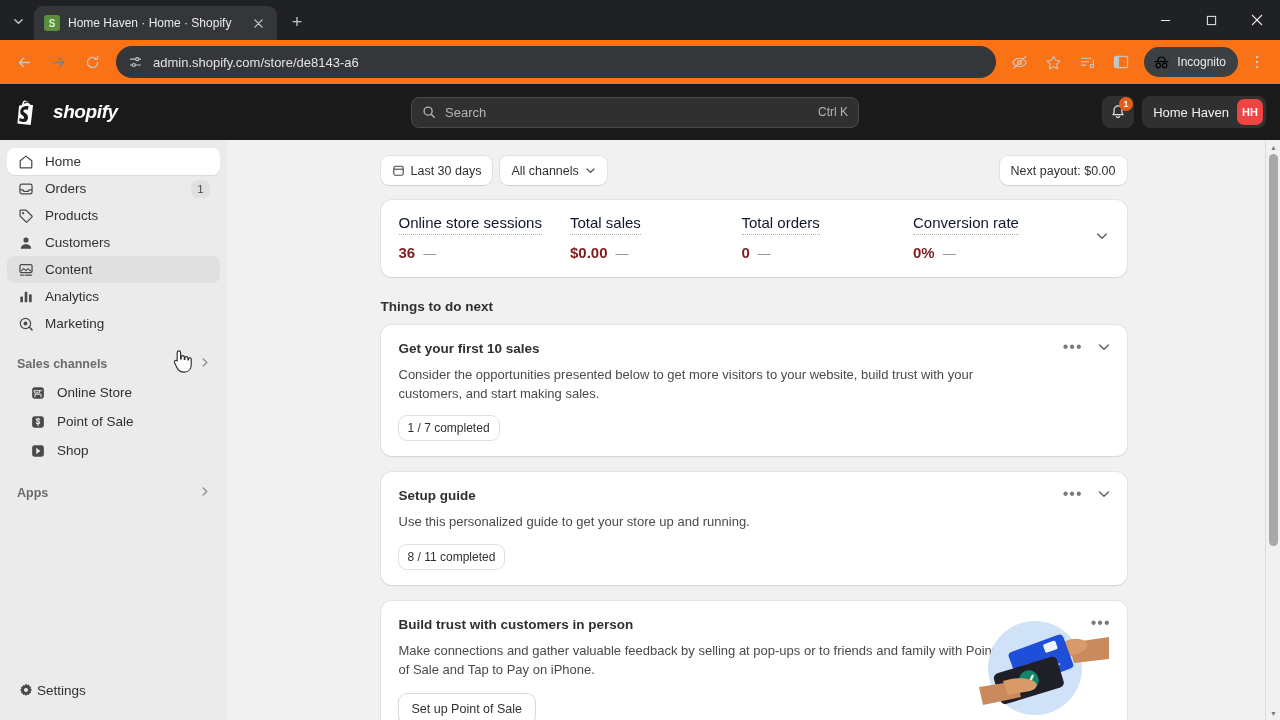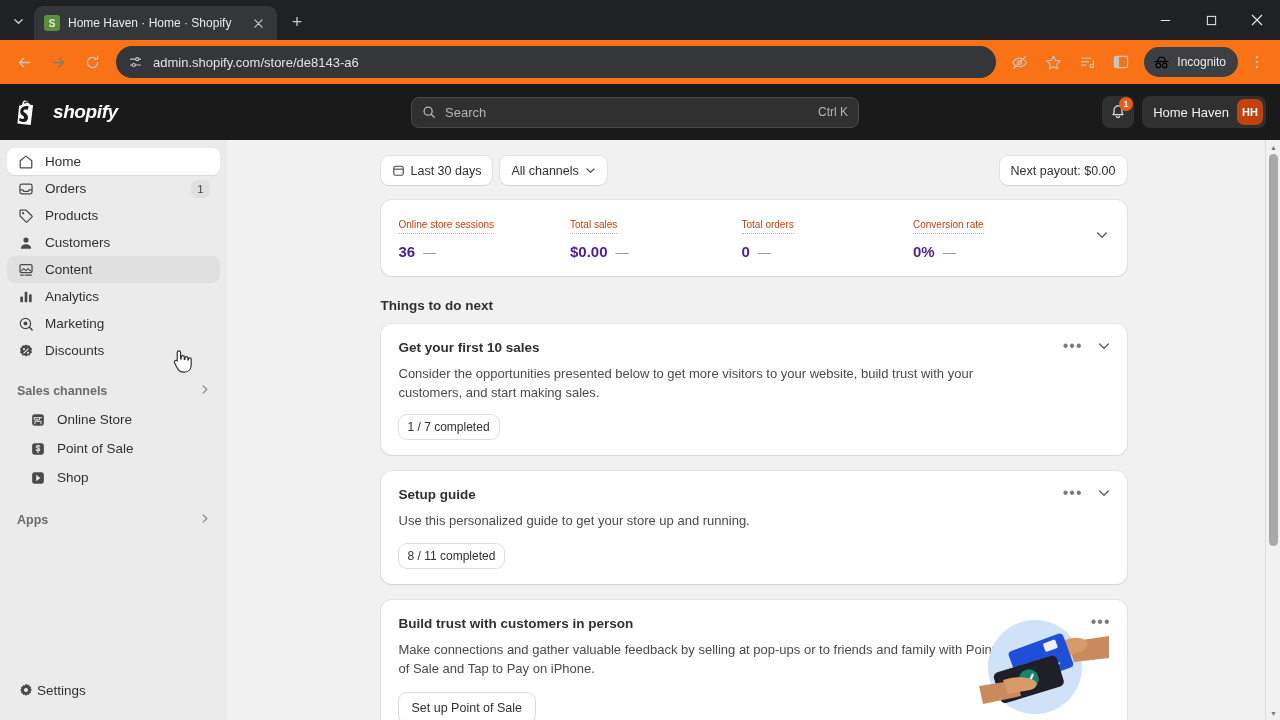--- a/index.html
+++ b/index.html
@@ -84,21 +84,21 @@
   .hdr-search-kbd { font-size: 12px; color: #b5b5b5; }
   .hdr-right { margin-left: auto; display: flex; align-items: center; gap: 8px; }
   .bell-wrap { width: 32px; height: 32px; border-radius: 8px; background: #303030;
     display: flex; align-items: center; justify-content: center; position: relative; }
   .bell-badge { position: absolute; top: 1px; right: 1px; min-width: 14px; height: 14px;
     border-radius: 7px; background: #e85c18; color: #fff; font-size: 9px; font-weight: bold;
     display: flex; align-items: center; justify-content: center; padding: 0 3px; }
   .store-pill { height: 32px; background: #303030; border-radius: 8px; display: flex;
     align-items: center; gap: 8px; padding: 0 3px 0 11px; }
   .store-name { font-size: 13px; color: #f0f0f0; font-weight: 500; }
-  .avatar { width: 26px; height: 26px; border-radius: 7px; background: #c2410c;
+  .avatar { width: 26px; height: 26px; border-radius: 7px; background: #ef4444;
     color: #fff; font-size: 11px; font-weight: bold; display: flex;
     align-items: center; justify-content: center; }
 
   .body-row { flex: 1; display: flex; overflow: hidden; }
 
   
   .sidebar { width: 227px; background: #ebebeb; display: flex; flex-direction: column;
     padding: 8px 7px 0 7px; flex-shrink: 0; }
   .nav-item { height: 27px; border-radius: 8px; display: flex; align-items: center;
     gap: 11px; padding: 0 10px; cursor: pointer; margin-bottom: 0; position: relative; }
@@ -129,24 +129,24 @@
   .chip { height: 29px; background: #fff; border-radius: 8px; display: flex;
     align-items: center; gap: 6px; padding: 0 11px; cursor: pointer;
     box-shadow: 0 1px 1px rgba(0,0,0,.07), 0 0 0 1px rgba(0,0,0,.06); }
   .chip span { font-size: 12.5px; color: #303030; }
   .chip-right { margin-left: auto; }
 
   .metrics-card { background: #fff; border-radius: 11px; padding: 14px 18px 16px 18px;
     display: flex; align-items: flex-start; margin-bottom: 22px;
     box-shadow: 0 1px 2px rgba(0,0,0,.07), 0 0 0 1px rgba(0,0,0,.05); }
   .metric { flex: 1; }
-  .metric-label { font-size: 10px; color: #c2410c; border-bottom: 1px dotted #b0b0b0;
+  .metric-label { font-size: 15px; color: #0f172a; border-bottom: 1px dotted #b0b0b0;
     display: inline-block; padding-bottom: 3px; cursor: pointer; }
   .metric-row { display: flex; align-items: baseline; gap: 8px; margin-top: 9px; }
-  .metric-value { font-size: 15px; color: #4c1d95; font-weight: 600; }
+  .metric-value { font-size: 15px; color: #7f1d1d; font-weight: 600; }
   .metric-delta { font-size: 13px; color: #8a8a8a; }
   .metrics-chev { color: #5c5c5c; align-self: center; padding-left: 10px; cursor: pointer; }
 
   .section-title { font-size: 13.5px; font-weight: bold; color: #303030; margin-bottom: 11px; }
 
   .card { background: #fff; border-radius: 11px; padding: 16px 18px;
     margin-bottom: 16px; position: relative;
     box-shadow: 0 1px 2px rgba(0,0,0,.07), 0 0 0 1px rgba(0,0,0,.05); }
   .card-title { font-size: 13.5px; font-weight: bold; color: #303030; margin-bottom: 9px; }
   .card-body { font-size: 13px; color: #4a4a4a; line-height: 1.48; max-width: 600px; }
@@ -392,31 +392,20 @@
           <span class="nav-icon">
             <svg width="16" height="16" viewBox="0 0 18 18">
                 <circle cx="8.4" cy="8.4" r="5.8" stroke="currentColor" stroke-width="1.4" fill="none"></circle>
                 <circle cx="8.4" cy="8.4" r="2.2" fill="currentColor"></circle>
                 <path d="M12.6 12.4l3.2 3.2" stroke="currentColor" stroke-width="1.7" stroke-linecap="round"></path>
               </svg>
           </span>
           <span class="nav-label">Marketing</span>
         </div>
 
-        <div class="nav-item">
-          <span class="nav-icon">
-            <svg width="16" height="16" viewBox="0 0 18 18">
-                <path d="M9 1.6l1.9 1.3 2.3-.2.7 2.2 1.9 1.3-.8 2.2.8 2.2-1.9 1.3-.7 2.2-2.3-.2L9 15.2l-1.9-1.3-2.3.2-.7-2.2-1.9-1.3.8-2.2-.8-2.2 1.9-1.3.7-2.2 2.3.2z" fill="currentColor"></path>
-                <path d="M6.6 11.4l4.8-4.8" stroke="#ebebeb" stroke-width="1.3" stroke-linecap="round"></path>
-                <circle cx="6.7" cy="6.9" r="1.15" fill="#ebebeb"></circle>
-                <circle cx="11.3" cy="11.1" r="1.15" fill="#ebebeb"></circle>
-              </svg>
-          </span>
-          <span class="nav-label">Discounts</span>
-        </div>
 
         <div class="section-head">
           <span>Sales channels</span>
           <span class="chev">
             <svg width="11" height="11" viewBox="0 0 12 12">
                 <path d="M4.5 2l4 4-4 4" stroke="currentColor" stroke-width="1.4" fill="none" stroke-linecap="round" stroke-linejoin="round"></path>
               </svg>
           </span>
         </div>
 

